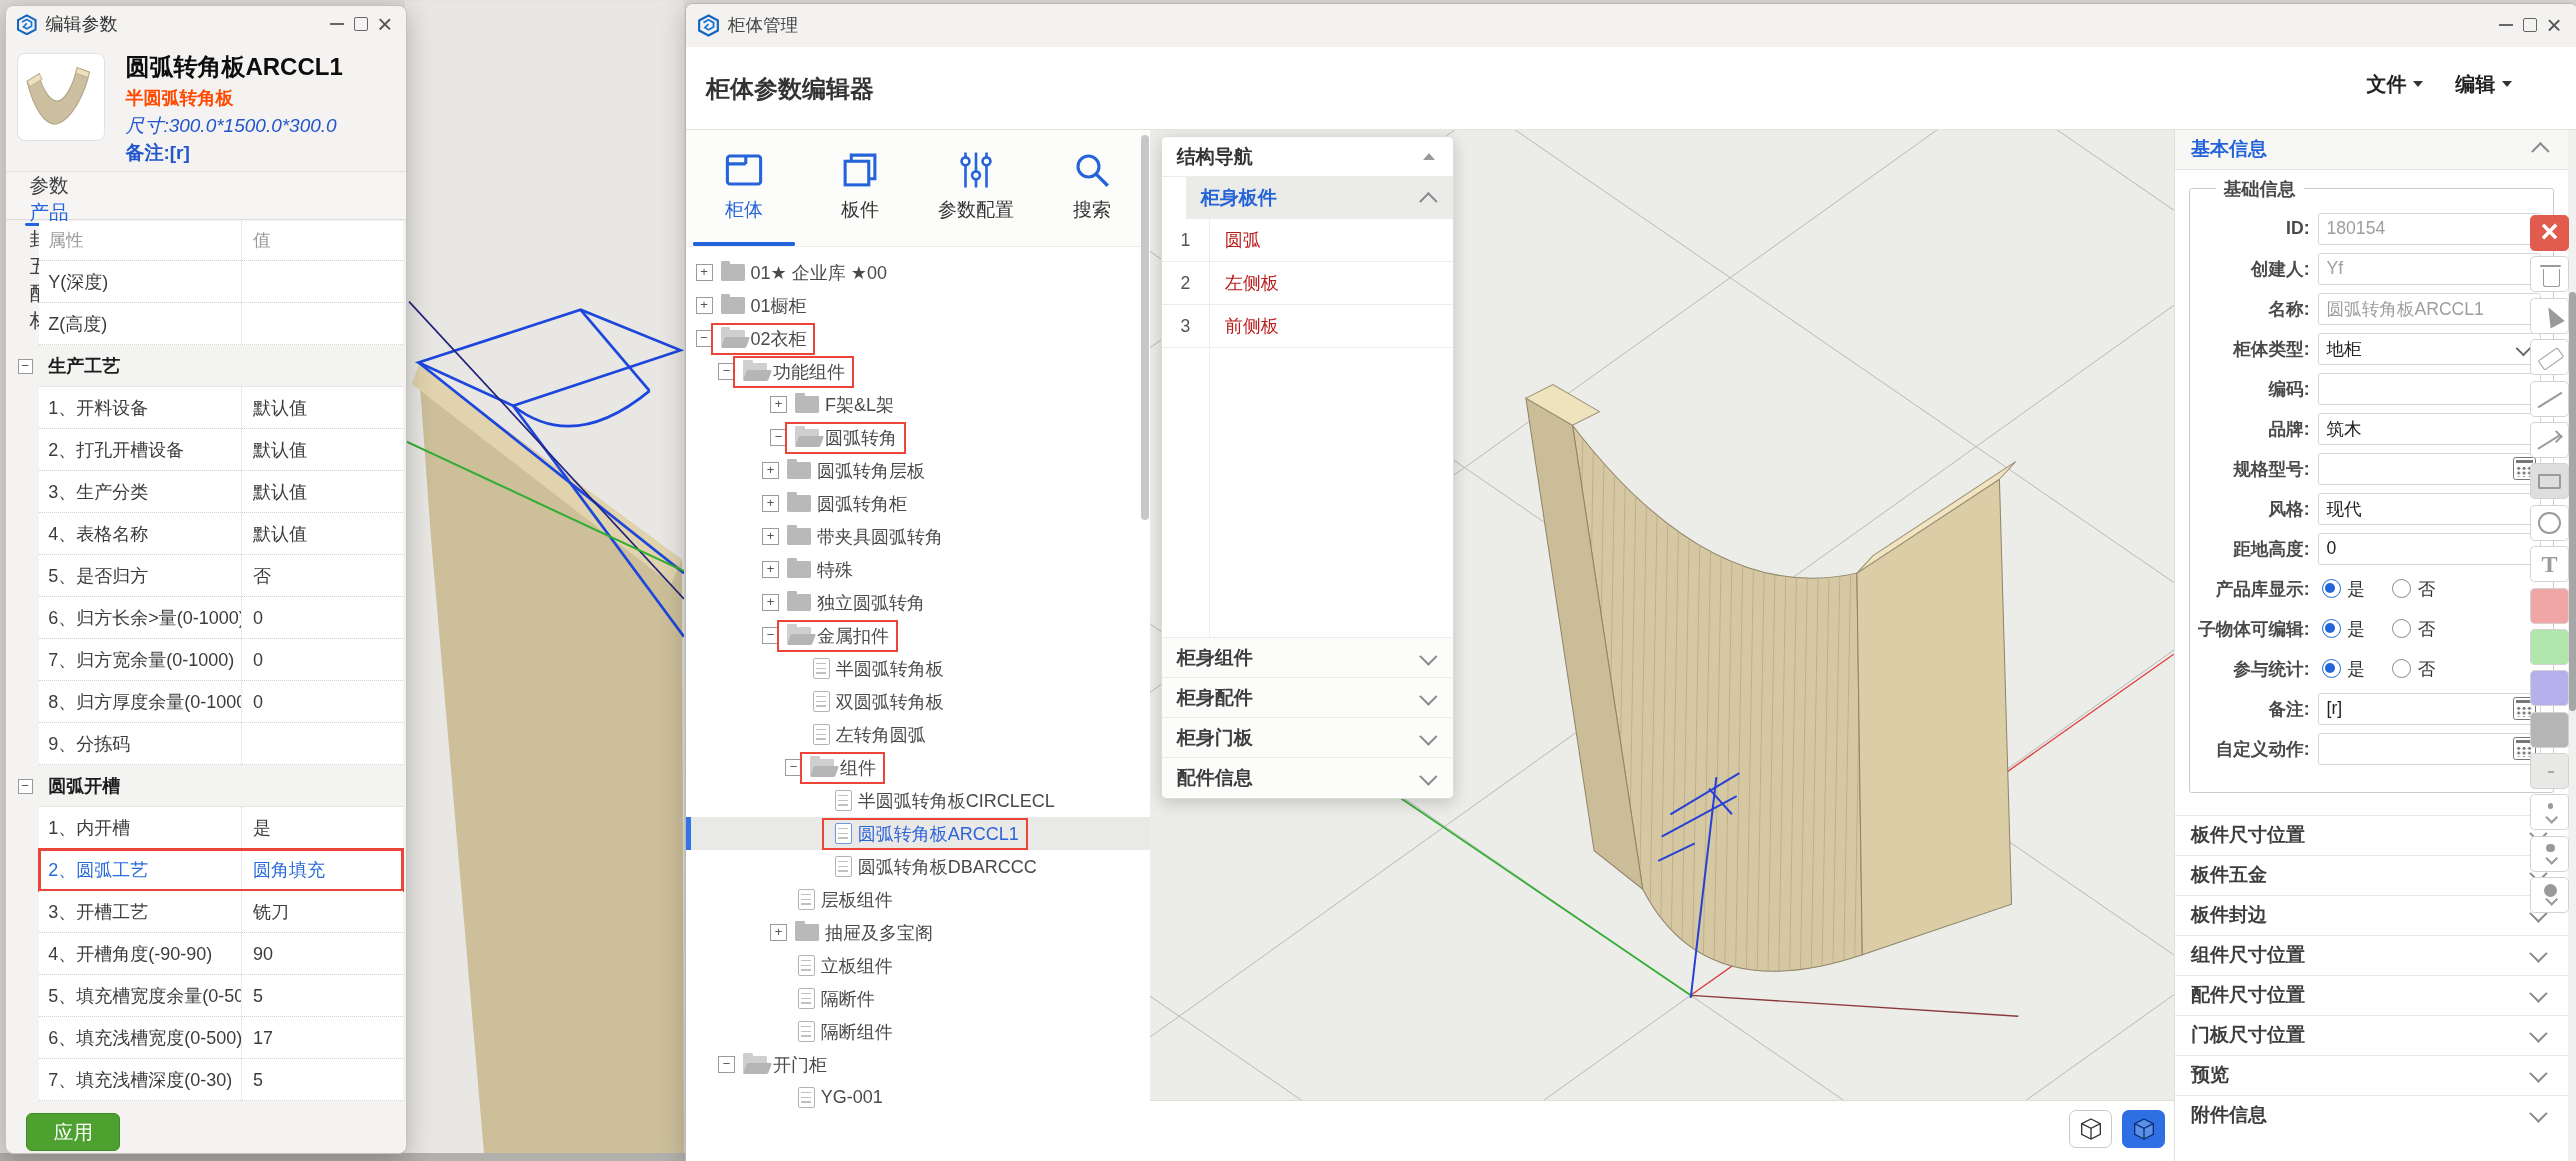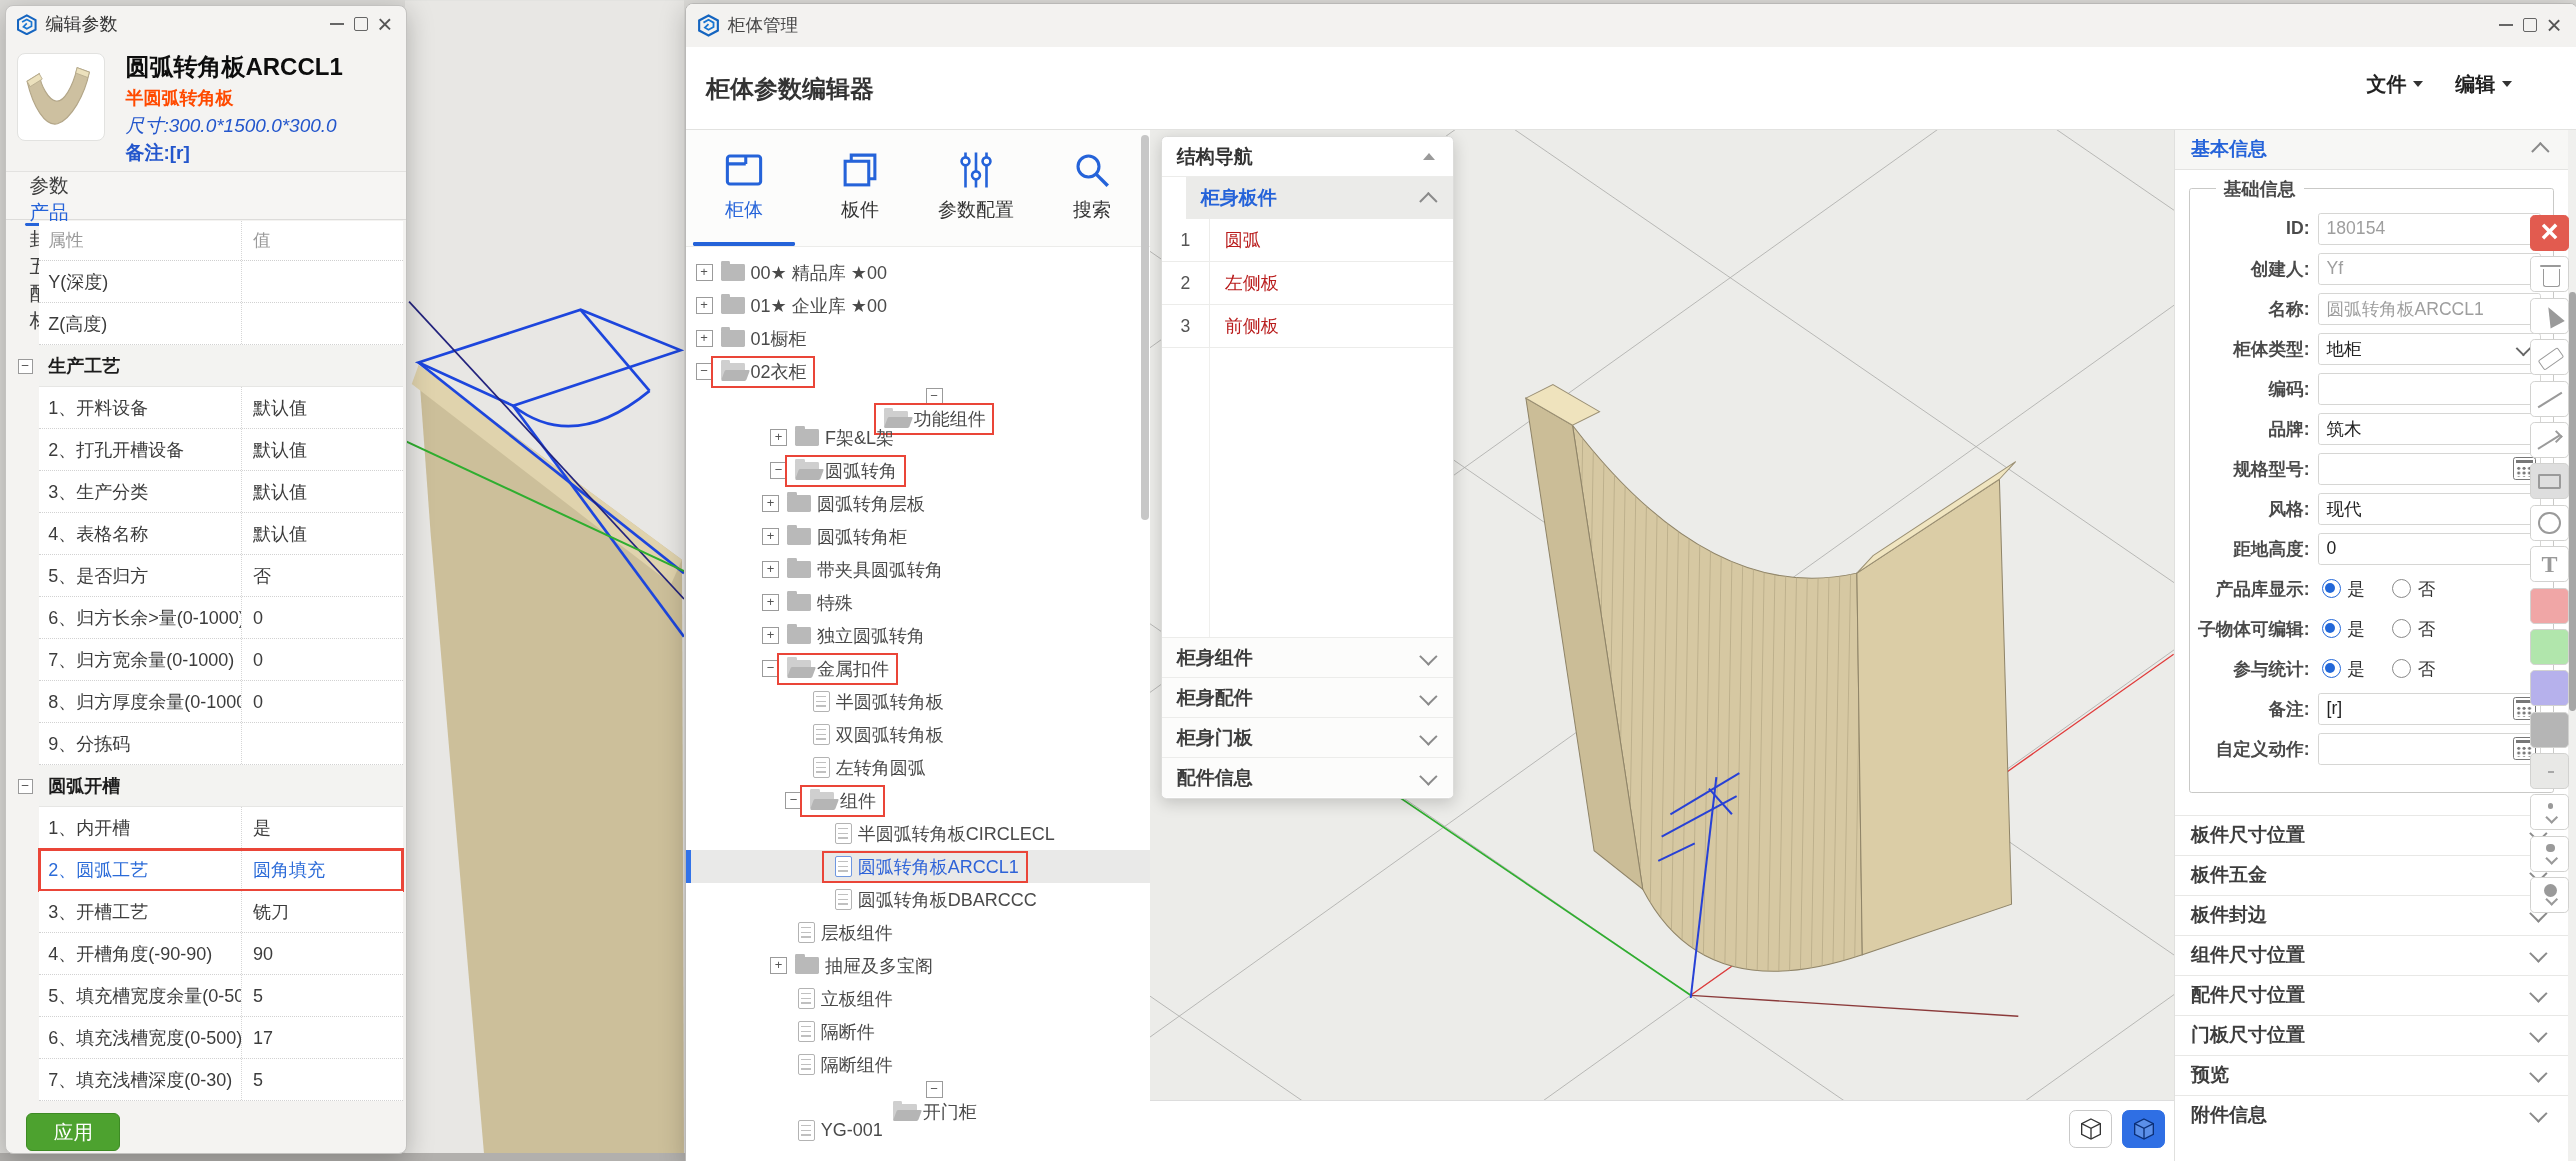--- a/index.html
+++ b/index.html
@@ -80,21 +80,21 @@
   .tabicon[data-icon="cabinet"] svg.cabinet{display:block;}
   .tabicon[data-icon="panel"] svg.panel{display:block;}
   .tabicon[data-icon="sliders"] svg.sliders{display:block;}
   .tabicon[data-icon="search"] svg.search{display:block;}
   .mtlabel{margin-top:6.8px;font-size:19px;color:#333;}
   .mtab.active .mtlabel{color:#2563d9;}
   .mtab.active::after{content:"";position:absolute;left:6.8px;right:6.8px;bottom:0;height:4px;background:#2563d9;border-radius:1.4px;}
   .tree{position:absolute;left:0;top:116px;width:464px;height:915px;overflow:hidden;padding-top:10.8px;box-sizing:border-box;}
   .tree-row{position:relative;height:33px;display:flex;align-items:center;}
   .tree-row[data-level="0"]{padding-left:9.5px;}
-  .tree-row[data-level="1"]{padding-left:32px;flex-direction:column;}
+  .tree-row[data-level="1"]{padding-left:32px;}
   .tree-row[data-level="2"]{padding-left:84px;}
   .tree-row[data-level="3"]{padding-left:76px;}
   .tree-row[data-level="4"]{padding-left:99px;}
   .tree-row[data-level="5"]{padding-left:121px;}
   .tree-row.selected{background:#e9e9e8;}
   .tree-row.selected::before{content:"";position:absolute;left:0;top:0;bottom:0;width:4.7px;background:#3273e8;}
   .texp{width:15px;height:15px;border:1px solid #9b9b9b;background:#fff;color:#555;font-size:13px;line-height:13px;
     text-align:center;flex:none;}
   .texp[data-exp="plus"]::before{content:"+";}
   .texp[data-exp="minus"]::before{content:"−";}
@@ -525,27 +525,20 @@
             <svg class="search" viewBox="0 0 48 48">
               <circle cx="20" cy="20" r="12" fill="none" stroke="#2563d9" stroke-width="3.5"></circle>
               <line x1="29" y1="29" x2="42" y2="42" stroke="#2563d9" stroke-width="4"></line>
             </svg>
           </span>
           <span class="mtlabel">搜索</span>
         </div>
       </div>
     <div class="tree">
 
-        <div class="tree-row" data-level="0">
-          <span class="texp" data-exp="plus"></span>
-          <span class="tmain">
-            <span class="ticon" data-icon="folder"></span>
-            <span class="tlabel">00★ 精品库 ★00</span>
-          </span>
-        </div>
 
         <div class="tree-row" data-level="0">
           <span class="texp" data-exp="plus"></span>
           <span class="tmain">
             <span class="ticon" data-icon="folder"></span>
             <span class="tlabel">01★ 企业库 ★00</span>
           </span>
         </div>
 
         <div class="tree-row" data-level="0">

